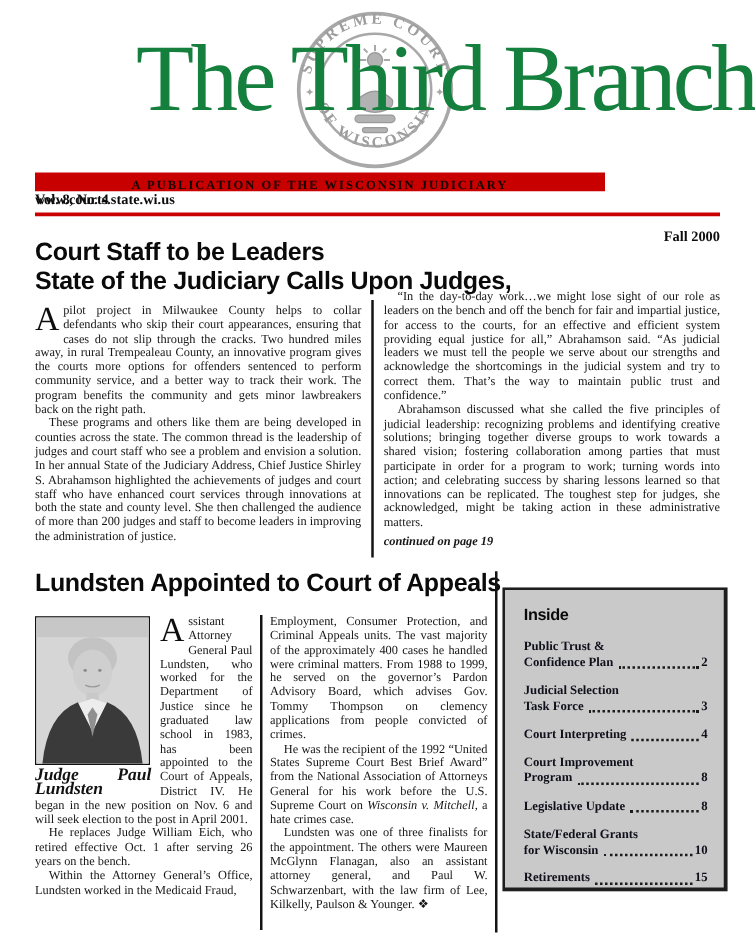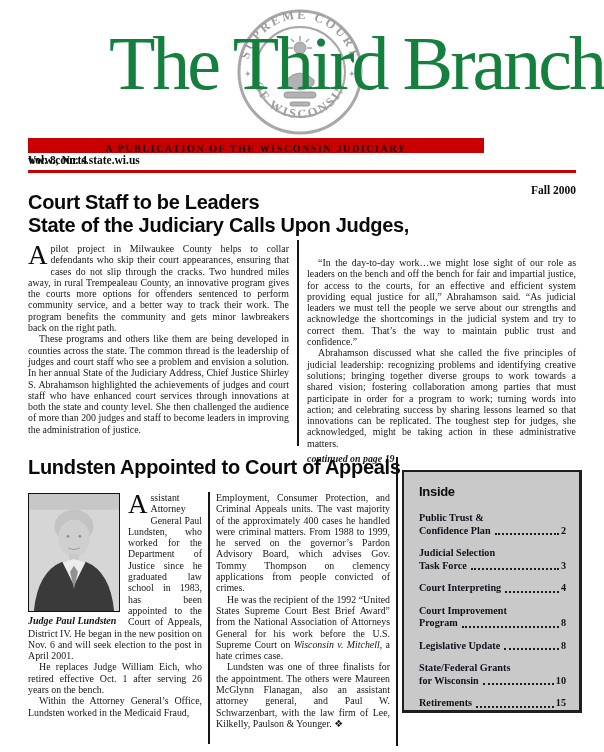--- a/index.html
+++ b/index.html
@@ -41,34 +41,34 @@
 
   
   .bodytext { font-size:9.9px; line-height:11.3px; text-align:justify; color:#161616; }
   .bodytext p + p { text-indent:11px; }
   .indent { text-indent:11px; }
   .dropcap {
     float:left; font-size:27px; line-height:21px; padding:2px 3px 0 0;
     font-weight:500; color:#0d0d0d;
   }
   .a1-left  { position:absolute; top:243px; left:28px;  width:261px; }
-  .a1-right { position:absolute; top:257px; left:307px; width:269px; }
+  .a1-right { position:absolute; top:232px; left:307px; width:269px; }
   .continued { text-align:left; font-style:italic; font-weight:700; margin-top:4px; padding-right:12px; }
 
   .vrule { position:absolute; width:1.5px; background:#141414; }
   .vr1 { left:297px; top:240px; height:206px; }
   .vr2 { left:208px; top:492px; height:252px; }
   .vr3 { left:396px; top:457px; height:289px; }
 
   
   .a2-col1 { position:absolute; top:492px; left:28px; width:174px; }
   .a2-col2 { position:absolute; top:492px; left:216px; width:174px; }
   .photo-block { float:left; width:93px; margin:1px 7px 1px 0; }
   .photo { width:92px; height:119px; border:1px solid #111; display:block; background:#d4d4d4; }
-  .caption { font-size:10px; font-weight:bold; font-style:italic; margin-top:3px; color:#111; }
+  .caption { font-size:14px; font-weight:bold; font-style:italic; margin-top:3px; color:#111; }
   .it { font-style:italic; }
 
   
   .inside-box {
     position:absolute; left:402px; top:470px; width:180px; height:243px;
     background:#c9c9c9; border:2px solid #1e1e1e; border-right-width:3px; border-bottom-width:3px;
     padding:12px 13px 0 15px; overflow:hidden;
   }
   .inside-title {
     font-family:"Liberation Sans", sans-serif; font-weight:bold; font-size:13px;

